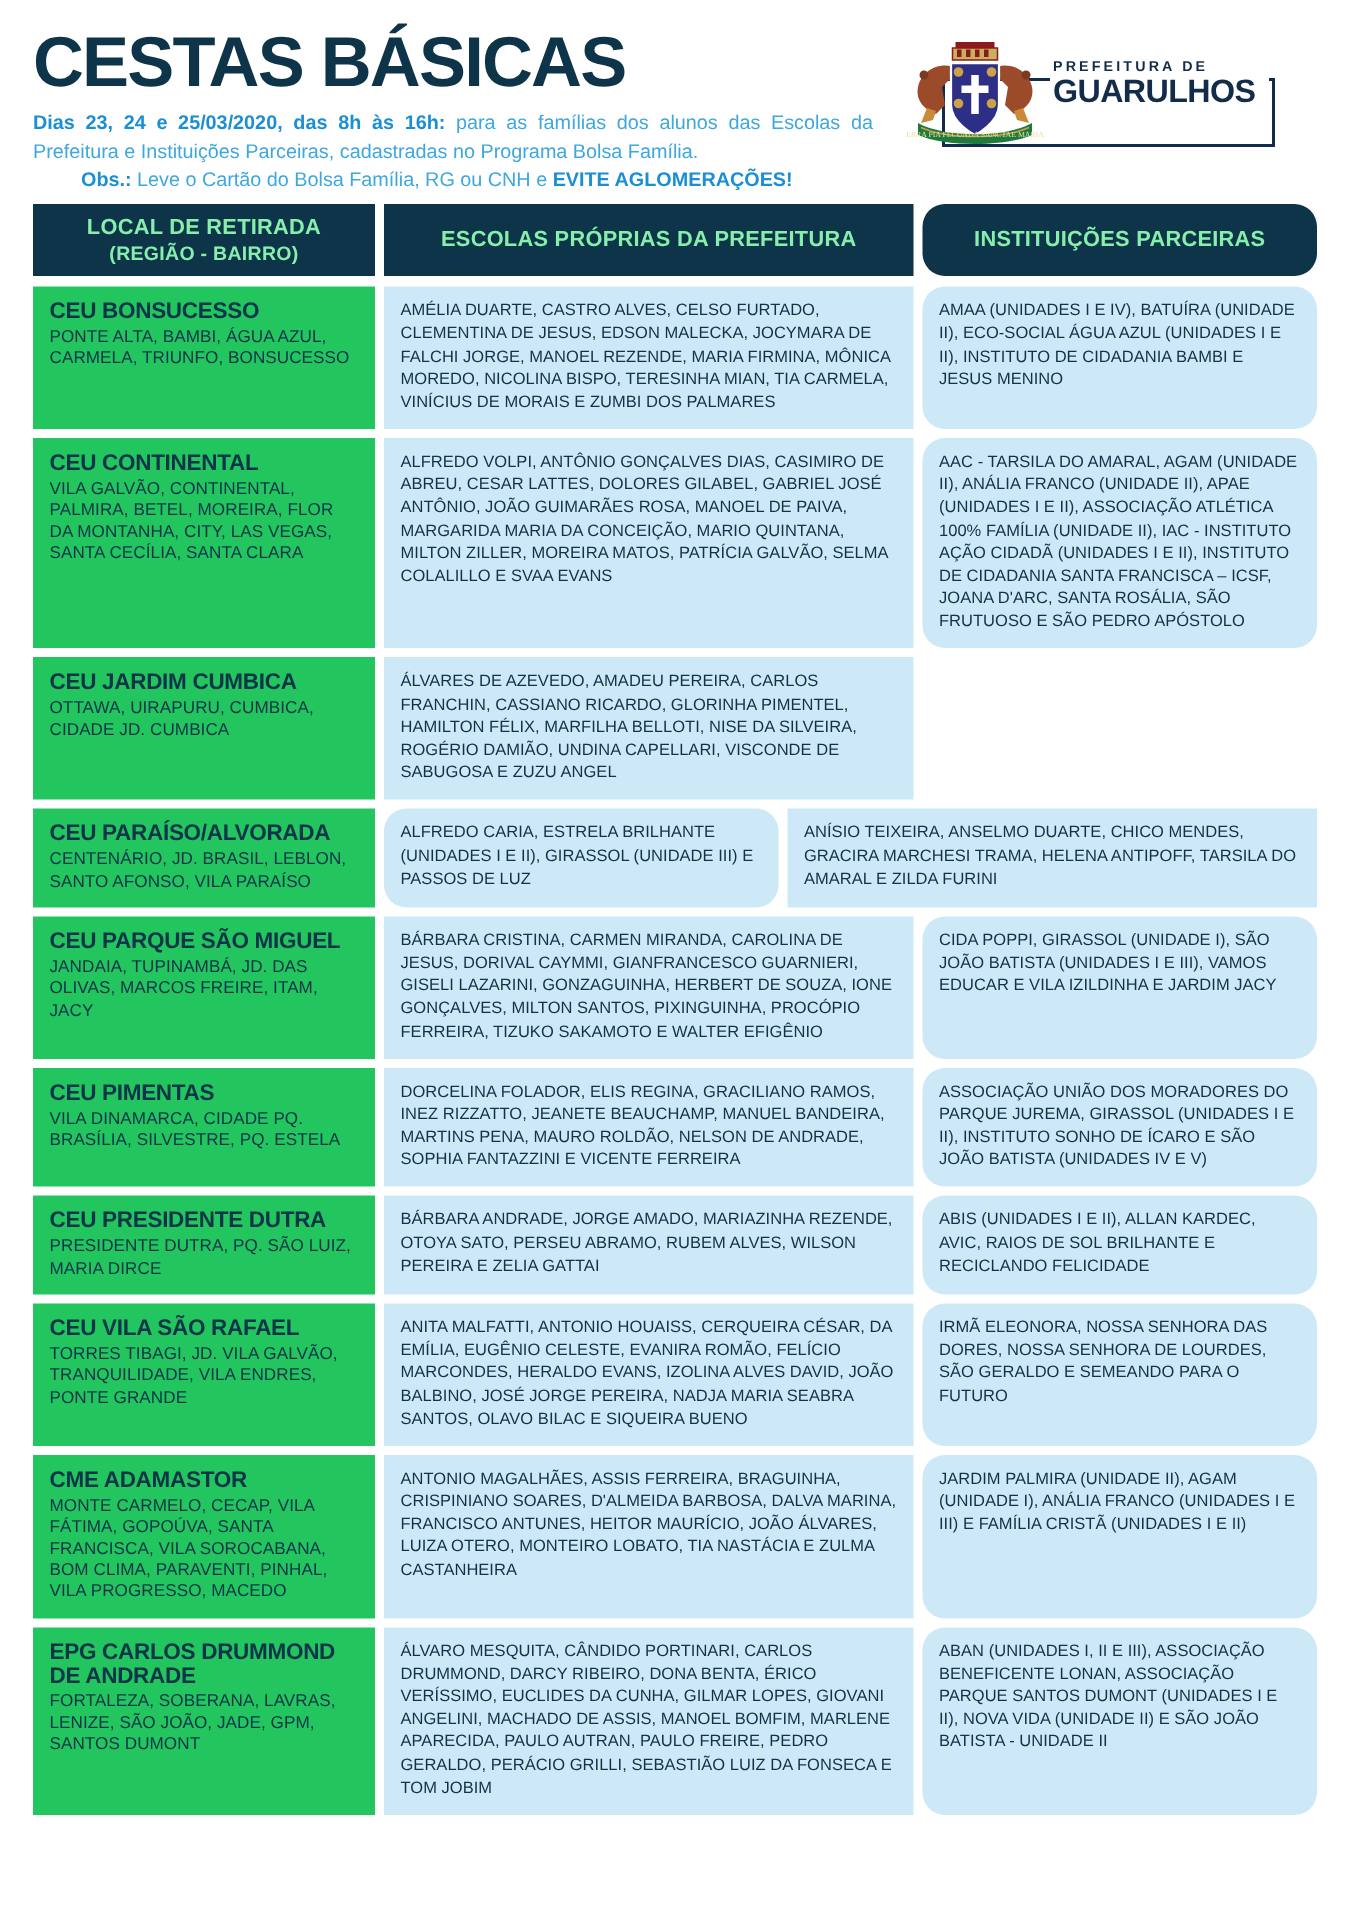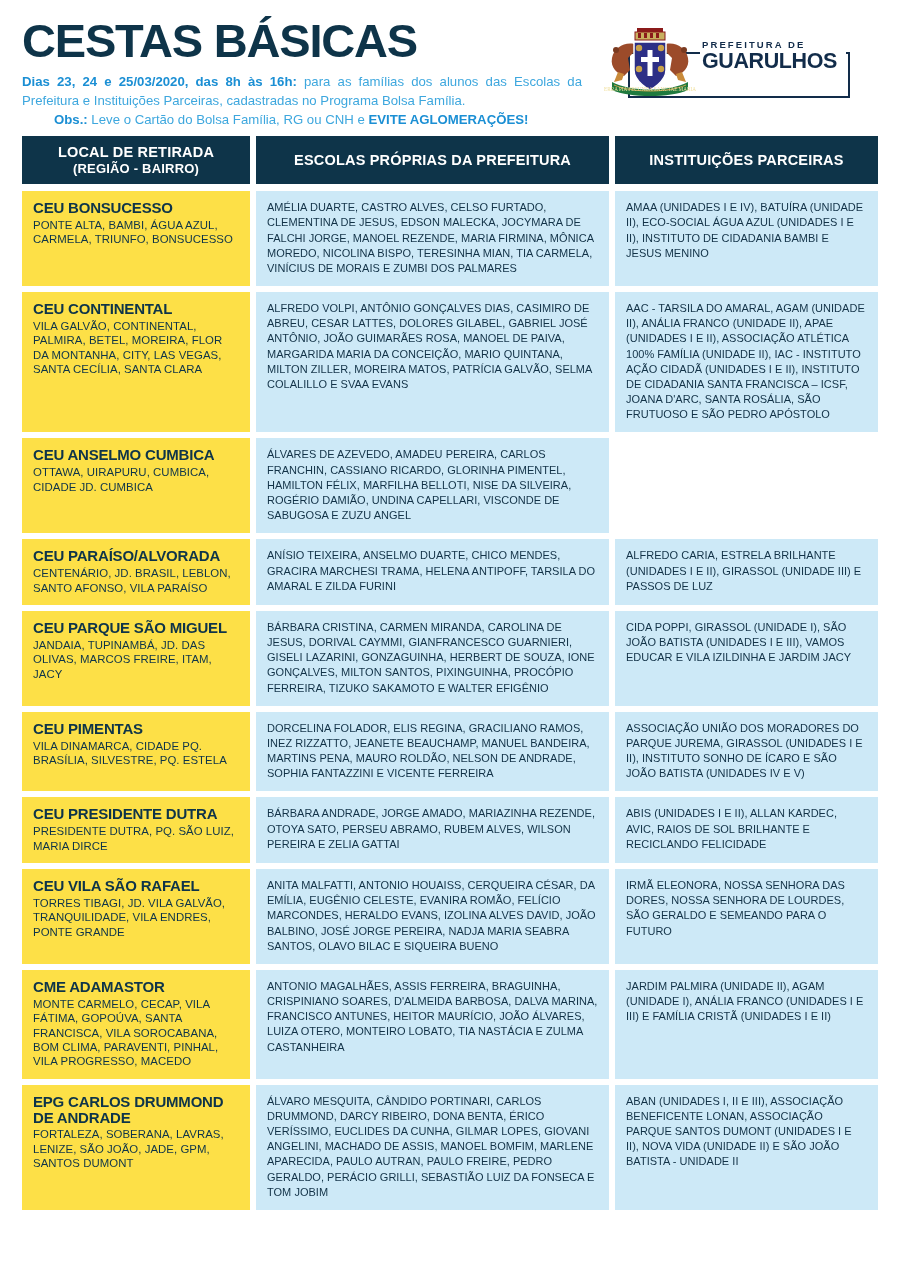--- a/index.html
+++ b/index.html
@@ -94,21 +94,21 @@
   
   .table { width: 856px; }
 
   .thead {
     display: flex;
     gap: 6px;
     margin-bottom: 7px;
   }
   .th {
     background: #0E3449;
-    color: #ffffff;
+    color: #86efac;
     display: flex;
     flex-direction: column;
     align-items: center;
     justify-content: center;
     padding: 8px 4px;
     min-height: 48px;
     text-align: center;
   }
   .th-main {
     font-size: 14.5px;
@@ -118,31 +118,31 @@
   }
   .th-sub {
     font-size: 13px;
     font-weight: 700;
     letter-spacing: 0.2px;
     margin-top: 1px;
   }
 
   .col1 { width: 228px; flex: 0 0 228px; }
   .col2 { width: 353px; flex: 0 0 353px; }
-  .col3 { width: 263px; flex: 0 0 263px; }
+  .col3 { width: 263px; flex: 0 0 263px; border-radius: 15px; }
 
   .row {
     display: flex;
     gap: 6px;
     margin-bottom: 6px;
     align-items: stretch;
   }
 
   .cell-local {
-    background: #fde047;
+    background: #22c55e;
     padding: 9px 11px 10px 11px;
   }
   .cell-local .loc-name {
     font-size: 15px;
     font-weight: 800;
     color: #0E3449;
     letter-spacing: -0.2px;
     line-height: 1.06;
     margin-bottom: 2px;
   }
@@ -248,32 +248,32 @@
         <div class="row">
           <div class="cell-local col1">
             <div class="loc-name">CEU CONTINENTAL</div>
             <div class="loc-region">VILA GALVÃO, CONTINENTAL, PALMIRA, BETEL, MOREIRA, FLOR DA MONTANHA, CITY, LAS VEGAS, SANTA CECÍLIA, SANTA CLARA</div>
           </div>
           <div class="cell-list col2">ALFREDO VOLPI, ANTÔNIO GONÇALVES DIAS, CASIMIRO DE ABREU, CESAR LATTES, DOLORES GILABEL, GABRIEL JOSÉ ANTÔNIO, JOÃO GUIMARÃES ROSA, MANOEL DE PAIVA, MARGARIDA MARIA DA CONCEIÇÃO, MARIO QUINTANA, MILTON ZILLER, MOREIRA MATOS, PATRÍCIA GALVÃO, SELMA COLALILLO E SVAA EVANS</div>
           <div class="cell-list col3">AAC - TARSILA DO AMARAL, AGAM (UNIDADE II), ANÁLIA FRANCO (UNIDADE II), APAE (UNIDADES I E II), ASSOCIAÇÃO ATLÉTICA 100% FAMÍLIA (UNIDADE II), IAC - INSTITUTO AÇÃO CIDADÃ (UNIDADES I E II), INSTITUTO DE CIDADANIA SANTA FRANCISCA – ICSF, JOANA D'ARC, SANTA ROSÁLIA, SÃO FRUTUOSO E SÃO PEDRO APÓSTOLO</div>
         </div>
         <div class="row">
           <div class="cell-local col1">
-            <div class="loc-name">CEU ANSELMO CUMBICA</div>
+            <div class="loc-name">CEU JARDIM CUMBICA</div>
             <div class="loc-region">OTTAWA, UIRAPURU, CUMBICA, CIDADE JD. CUMBICA</div>
           </div>
           <div class="cell-list col2">ÁLVARES DE AZEVEDO, AMADEU PEREIRA, CARLOS FRANCHIN, CASSIANO RICARDO, GLORINHA PIMENTEL, HAMILTON FÉLIX, MARFILHA BELLOTI, NISE DA SILVEIRA, ROGÉRIO DAMIÃO, UNDINA CAPELLARI, VISCONDE DE SABUGOSA E ZUZU ANGEL</div>
         </div>
         <div class="row">
           <div class="cell-local col1">
             <div class="loc-name">CEU PARAÍSO/ALVORADA</div>
             <div class="loc-region">CENTENÁRIO, JD. BRASIL, LEBLON, SANTO AFONSO, VILA PARAÍSO</div>
           </div>
+          <div class="cell-list col3">ALFREDO CARIA, ESTRELA BRILHANTE (UNIDADES I E II), GIRASSOL (UNIDADE III) E PASSOS DE LUZ</div>
           <div class="cell-list col2">ANÍSIO TEIXEIRA, ANSELMO DUARTE, CHICO MENDES, GRACIRA MARCHESI TRAMA, HELENA ANTIPOFF, TARSILA DO AMARAL E ZILDA FURINI</div>
-          <div class="cell-list col3">ALFREDO CARIA, ESTRELA BRILHANTE (UNIDADES I E II), GIRASSOL (UNIDADE III) E PASSOS DE LUZ</div>
         </div>
         <div class="row">
           <div class="cell-local col1">
             <div class="loc-name">CEU PARQUE SÃO MIGUEL</div>
             <div class="loc-region">JANDAIA, TUPINAMBÁ, JD. DAS OLIVAS, MARCOS FREIRE, ITAM, JACY</div>
           </div>
           <div class="cell-list col2">BÁRBARA CRISTINA, CARMEN MIRANDA, CAROLINA DE JESUS, DORIVAL CAYMMI, GIANFRANCESCO GUARNIERI, GISELI LAZARINI, GONZAGUINHA, HERBERT DE SOUZA, IONE GONÇALVES, MILTON SANTOS, PIXINGUINHA, PROCÓPIO FERREIRA, TIZUKO SAKAMOTO E WALTER EFIGÊNIO</div>
           <div class="cell-list col3">CIDA POPPI, GIRASSOL (UNIDADE I), SÃO JOÃO BATISTA (UNIDADES I E III), VAMOS EDUCAR E VILA IZILDINHA E JARDIM JACY</div>
         </div>
         <div class="row">

